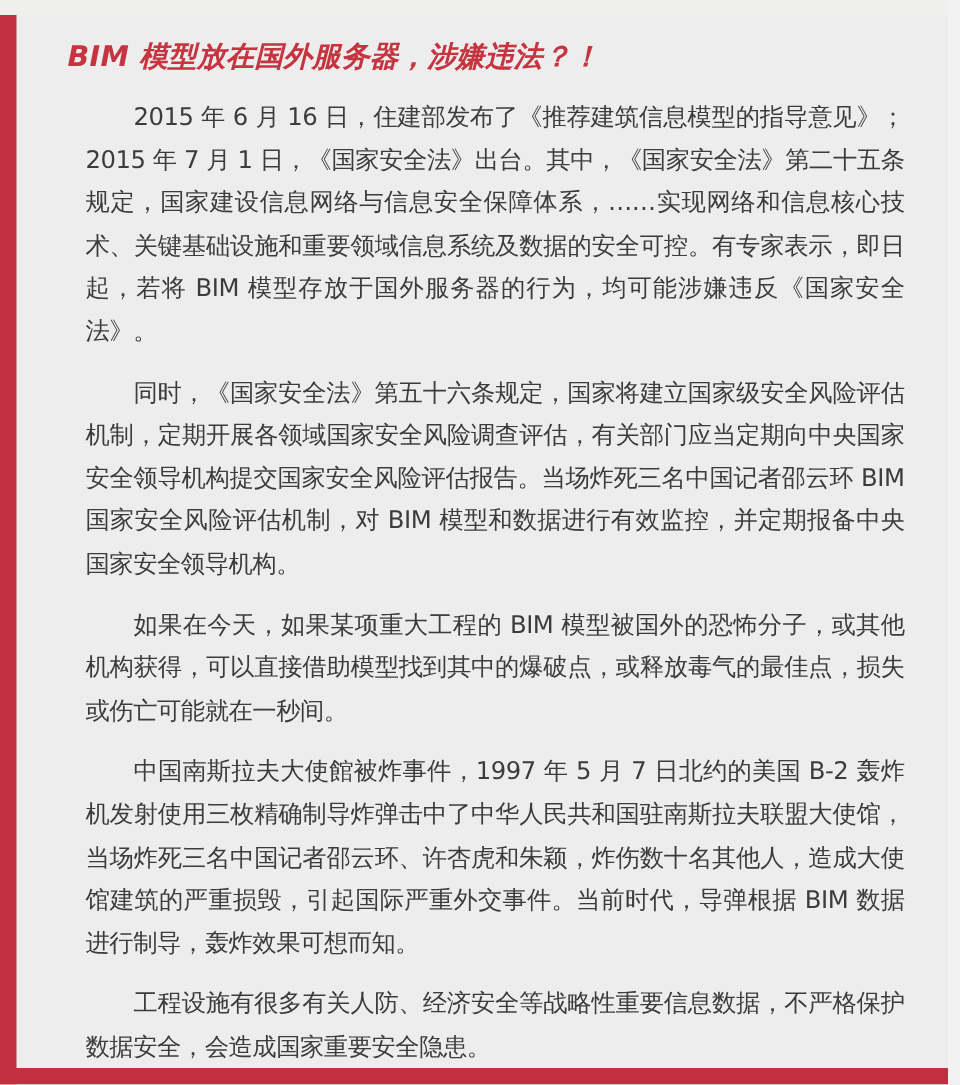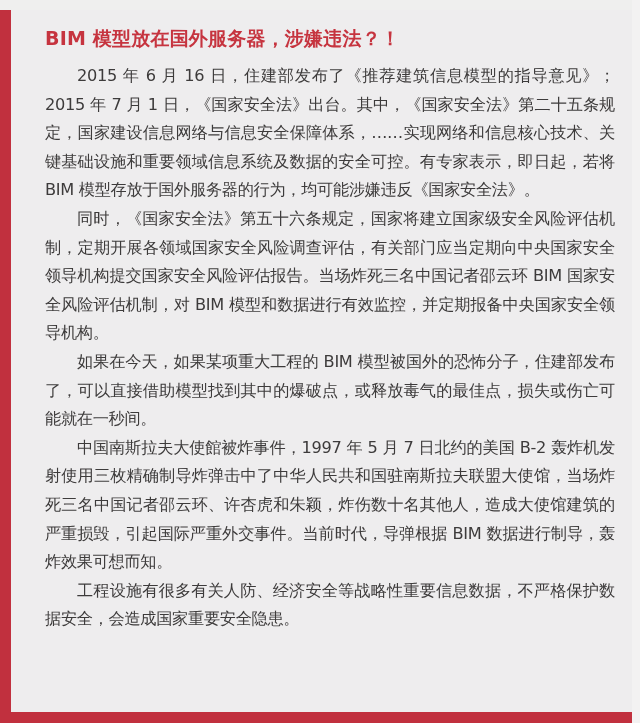--- a/index.html
+++ b/index.html
@@ -55,43 +55,44 @@
       width: 570px;
     }
     .title {
       font-family: "DejaVu Sans", "Liberation Sans", sans-serif;
       color: #c6343f;
       font-size: 19px;
       font-weight: bold;
       line-height: 28px;
       margin: 0 0 10px 0;
       letter-spacing: 0.2px;
+      font-style: italic;
     }
     .para {
       font-family: "DejaVu Sans", "Liberation Sans", sans-serif;
       color: #3d3b3b;
       font-size: 16.2px;
       line-height: 28.6px;
-      margin: 0;
+      margin: 12px;
       text-indent: 32px;
       text-align: justify;
       letter-spacing: -0.3px;
     }
   </style>
 </head>
 <body>
 
 <div class="page">
   <div class="top-strip"></div>
   <div class="left-bar"></div>
   <div class="bottom-bar"></div>
   <div class="right-strip"></div>
 
   <div class="content">
     <h2 class="title">BIM 模型放在国外服务器，涉嫌违法？！</h2>
     <p class="para">2015 年 6 月 16 日，住建部发布了《推荐建筑信息模型的指导意见》；2015 年 7 月 1 日，《国家安全法》出台。其中，《国家安全法》第二十五条规定，国家建设信息网络与信息安全保障体系，……实现网络和信息核心技术、关键基础设施和重要领域信息系统及数据的安全可控。有专家表示，即日起，若将 BIM 模型存放于国外服务器的行为，均可能涉嫌违反《国家安全法》。</p>
     <p class="para">同时，《国家安全法》第五十六条规定，国家将建立国家级安全风险评估机制，定期开展各领域国家安全风险调查评估，有关部门应当定期向中央国家安全领导机构提交国家安全风险评估报告。当场炸死三名中国记者邵云环 BIM 国家安全风险评估机制，对 BIM 模型和数据进行有效监控，并定期报备中央国家安全领导机构。</p>
-    <p class="para">如果在今天，如果某项重大工程的 BIM 模型被国外的恐怖分子，住建部发布了，可以直接借助模型找到其中的爆破点，或释放毒气的最佳点，损失或伤亡可能就在一秒间。</p>
+    <p class="para">如果在今天，如果某项重大工程的 BIM 模型被国外的恐怖分子，或其他机构获得，可以直接借助模型找到其中的爆破点，或释放毒气的最佳点，损失或伤亡可能就在一秒间。</p>
     <p class="para">中国南斯拉夫大使館被炸事件，1997 年 5 月 7 日北约的美国 B-2 轰炸机发射使用三枚精确制导炸弹击中了中华人民共和国驻南斯拉夫联盟大使馆，当场炸死三名中国记者邵云环、许杏虎和朱颖，炸伤数十名其他人，造成大使馆建筑的严重损毁，引起国际严重外交事件。当前时代，导弹根据 BIM 数据进行制导，轰炸效果可想而知。</p>
     <p class="para">工程设施有很多有关人防、经济安全等战略性重要信息数据，不严格保护数据安全，会造成国家重要安全隐患。</p>
 
   </div>
 </div>
 
 </body></html>

